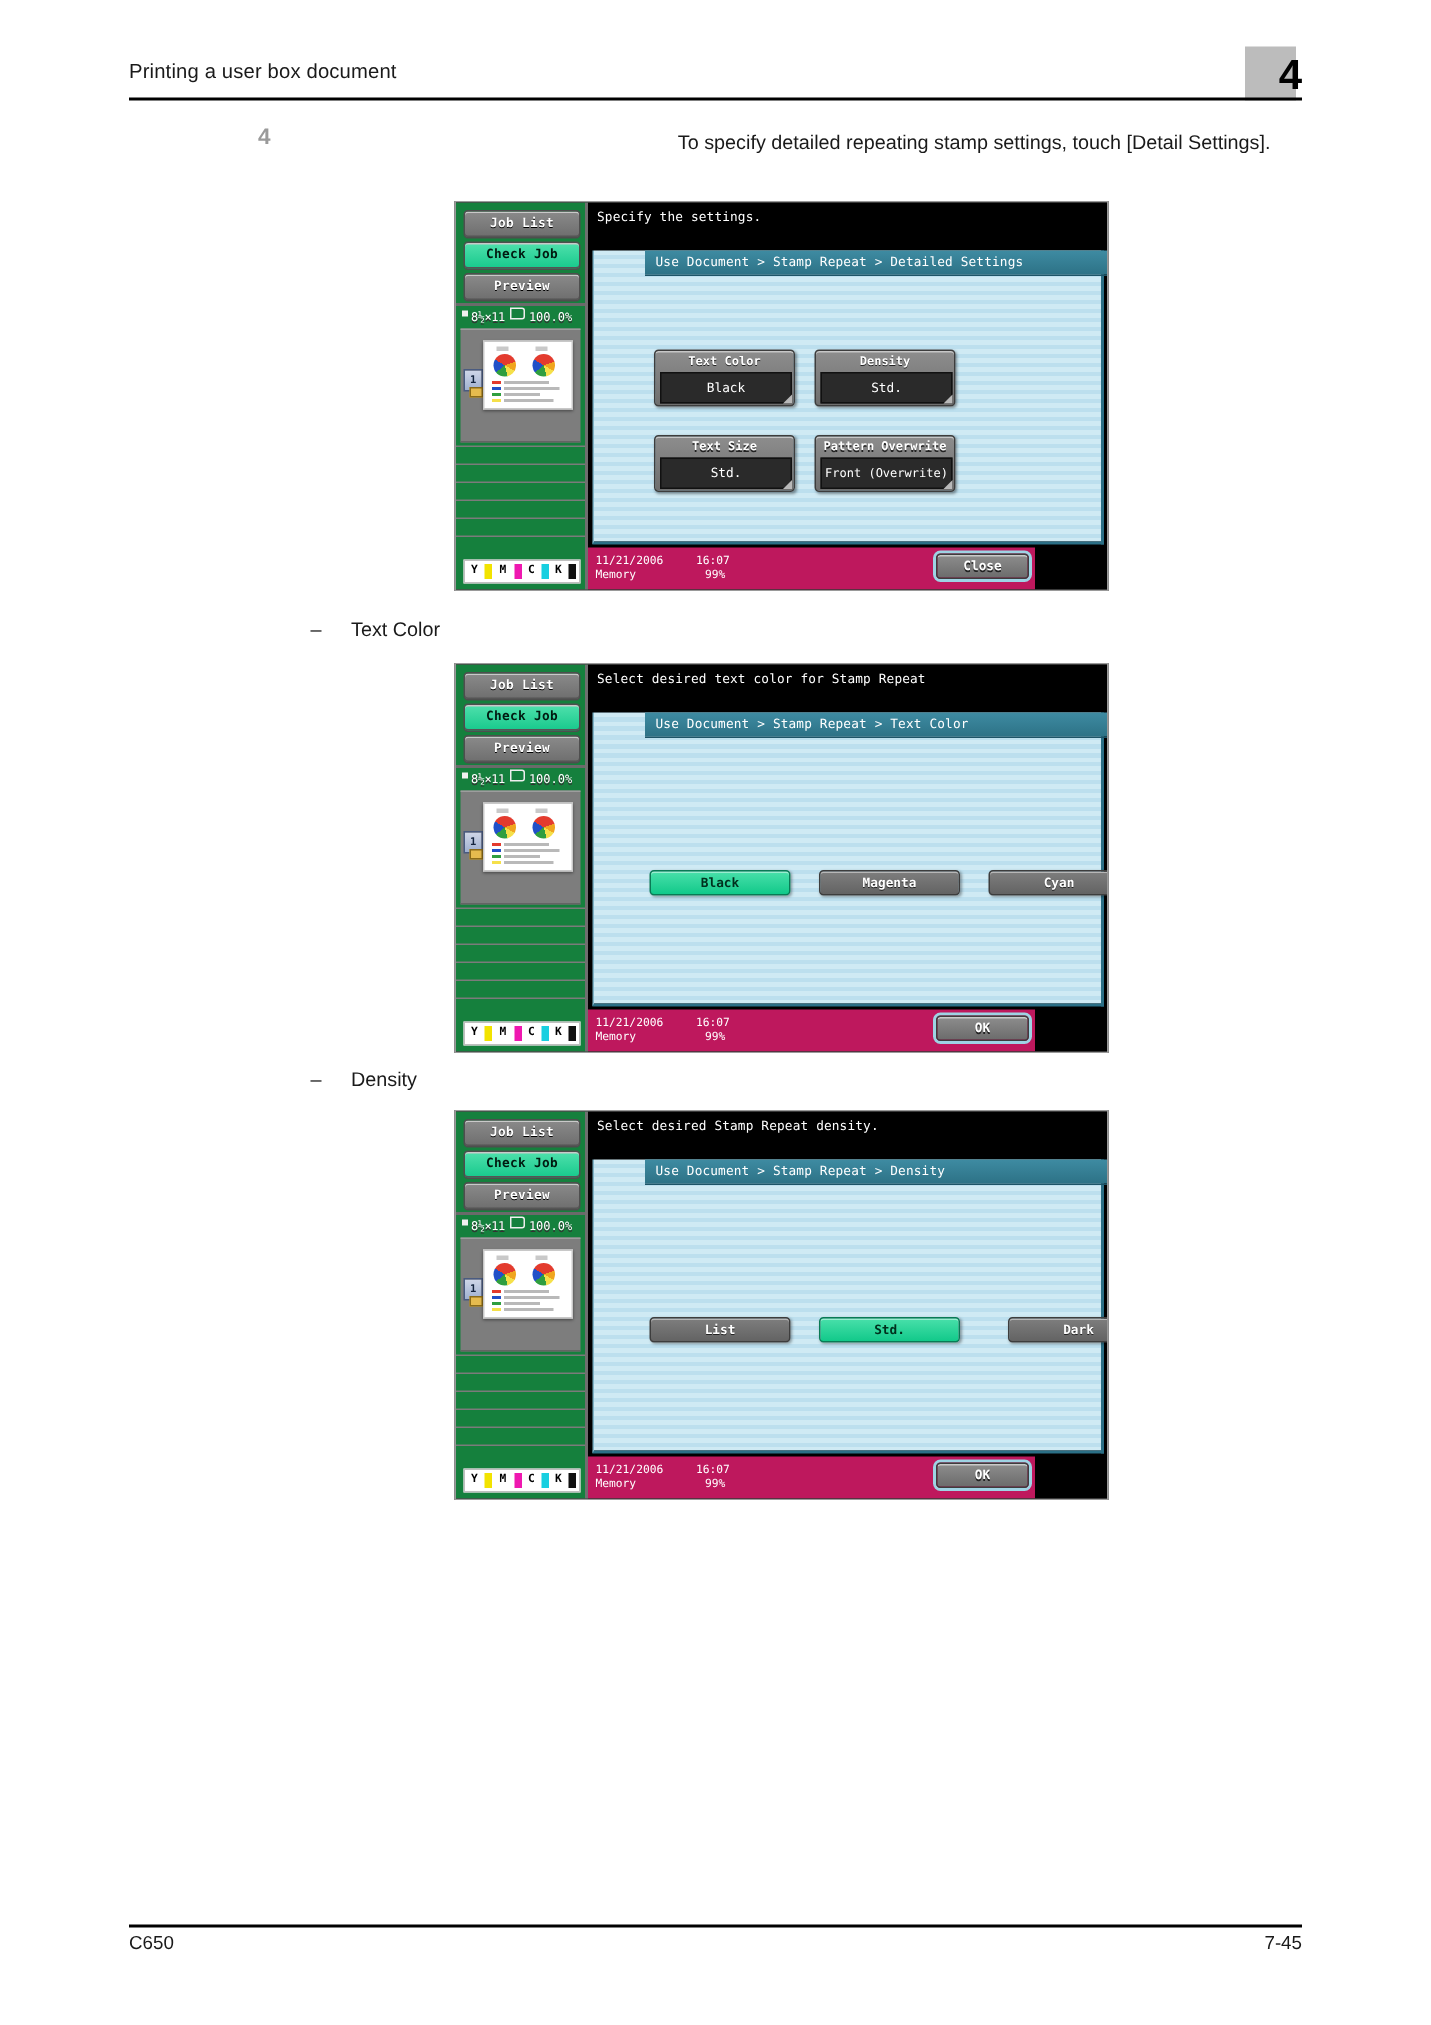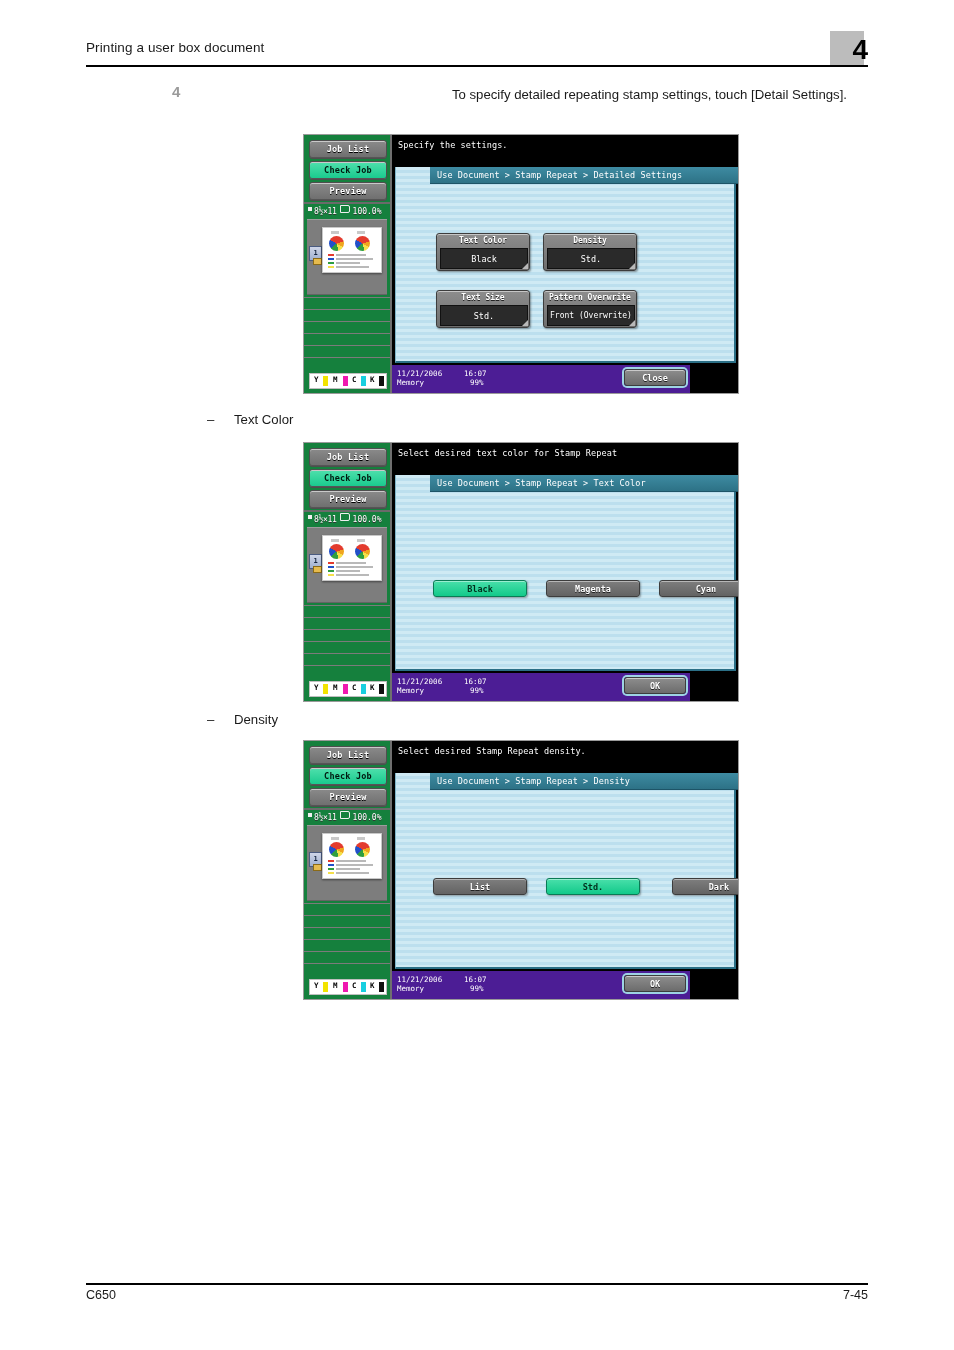--- a/index.html
+++ b/index.html
@@ -407,21 +407,21 @@
     border-color: #0a7a55;
   }
 
   
   .statusbar {
     position: absolute;
     left: 88px;
     bottom: 0;
     width: 298px;
     height: 28px;
-    background: #4c1d95;
+    background: #be185d;
   }
   .status-date {
     position: absolute;
     left: 5px; top: 4px;
     font-size: 7.5px;
     color: #ffffff;
     white-space: nowrap;
   }
   .status-time {
     position: absolute;

